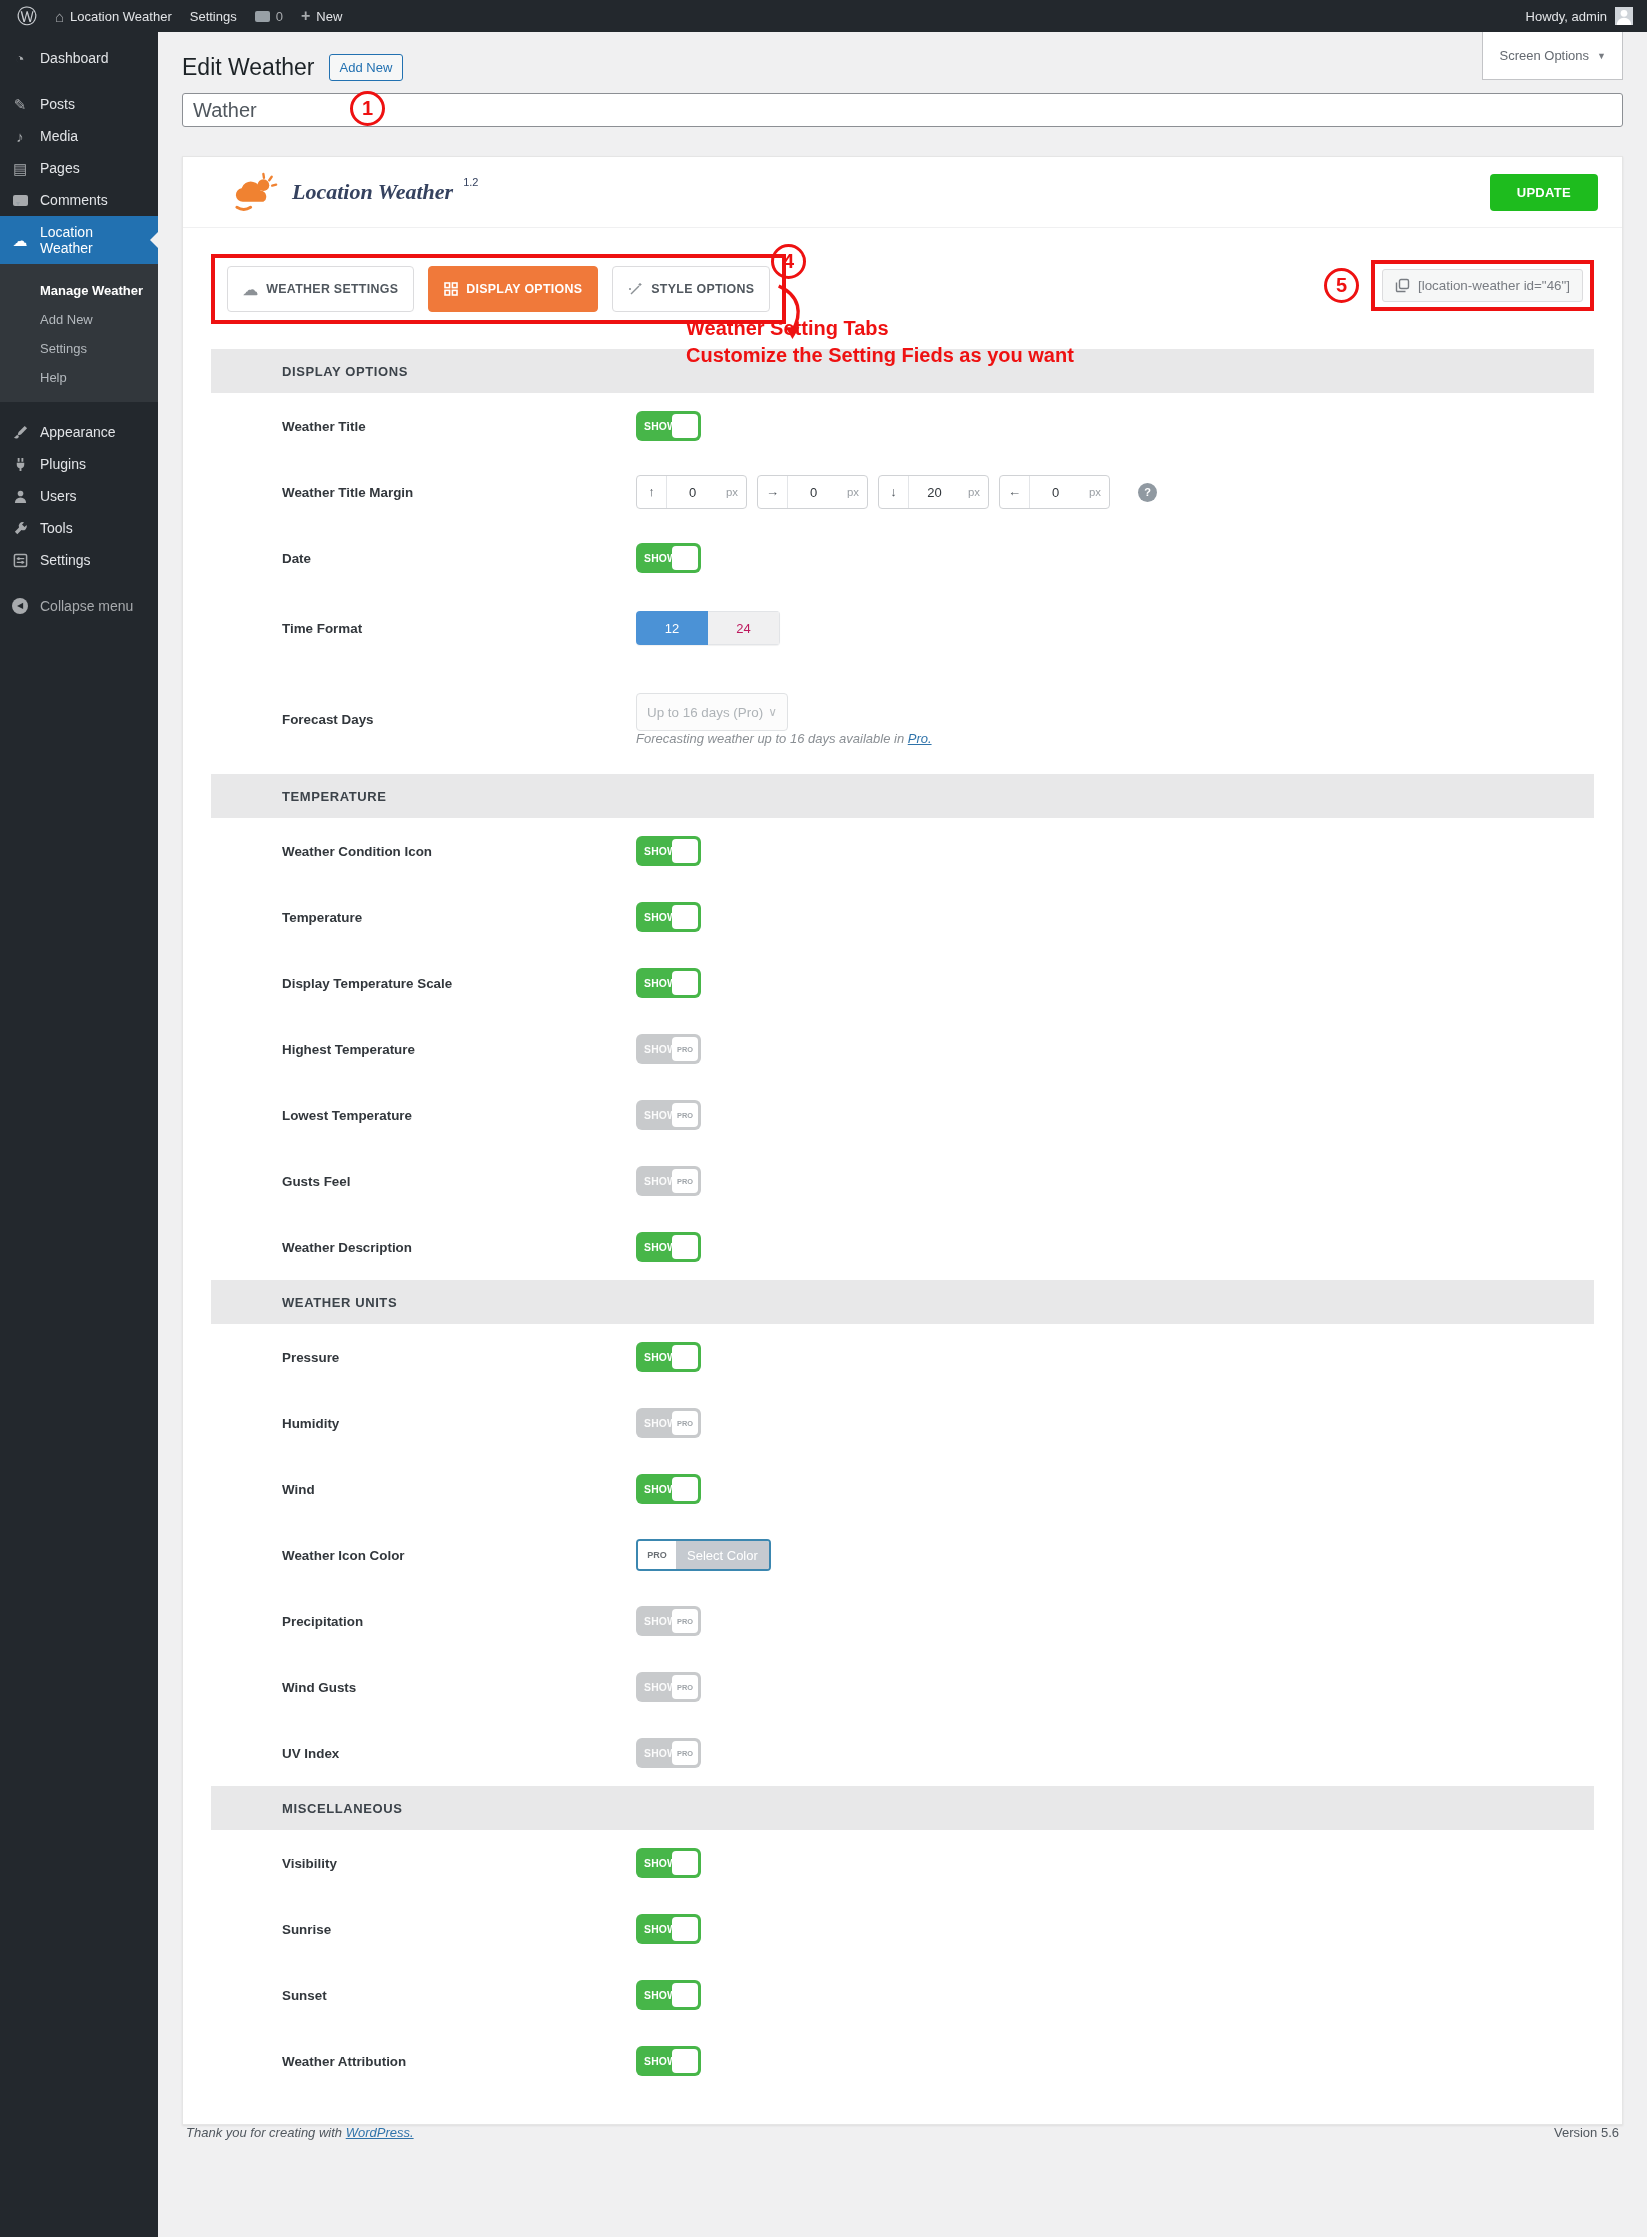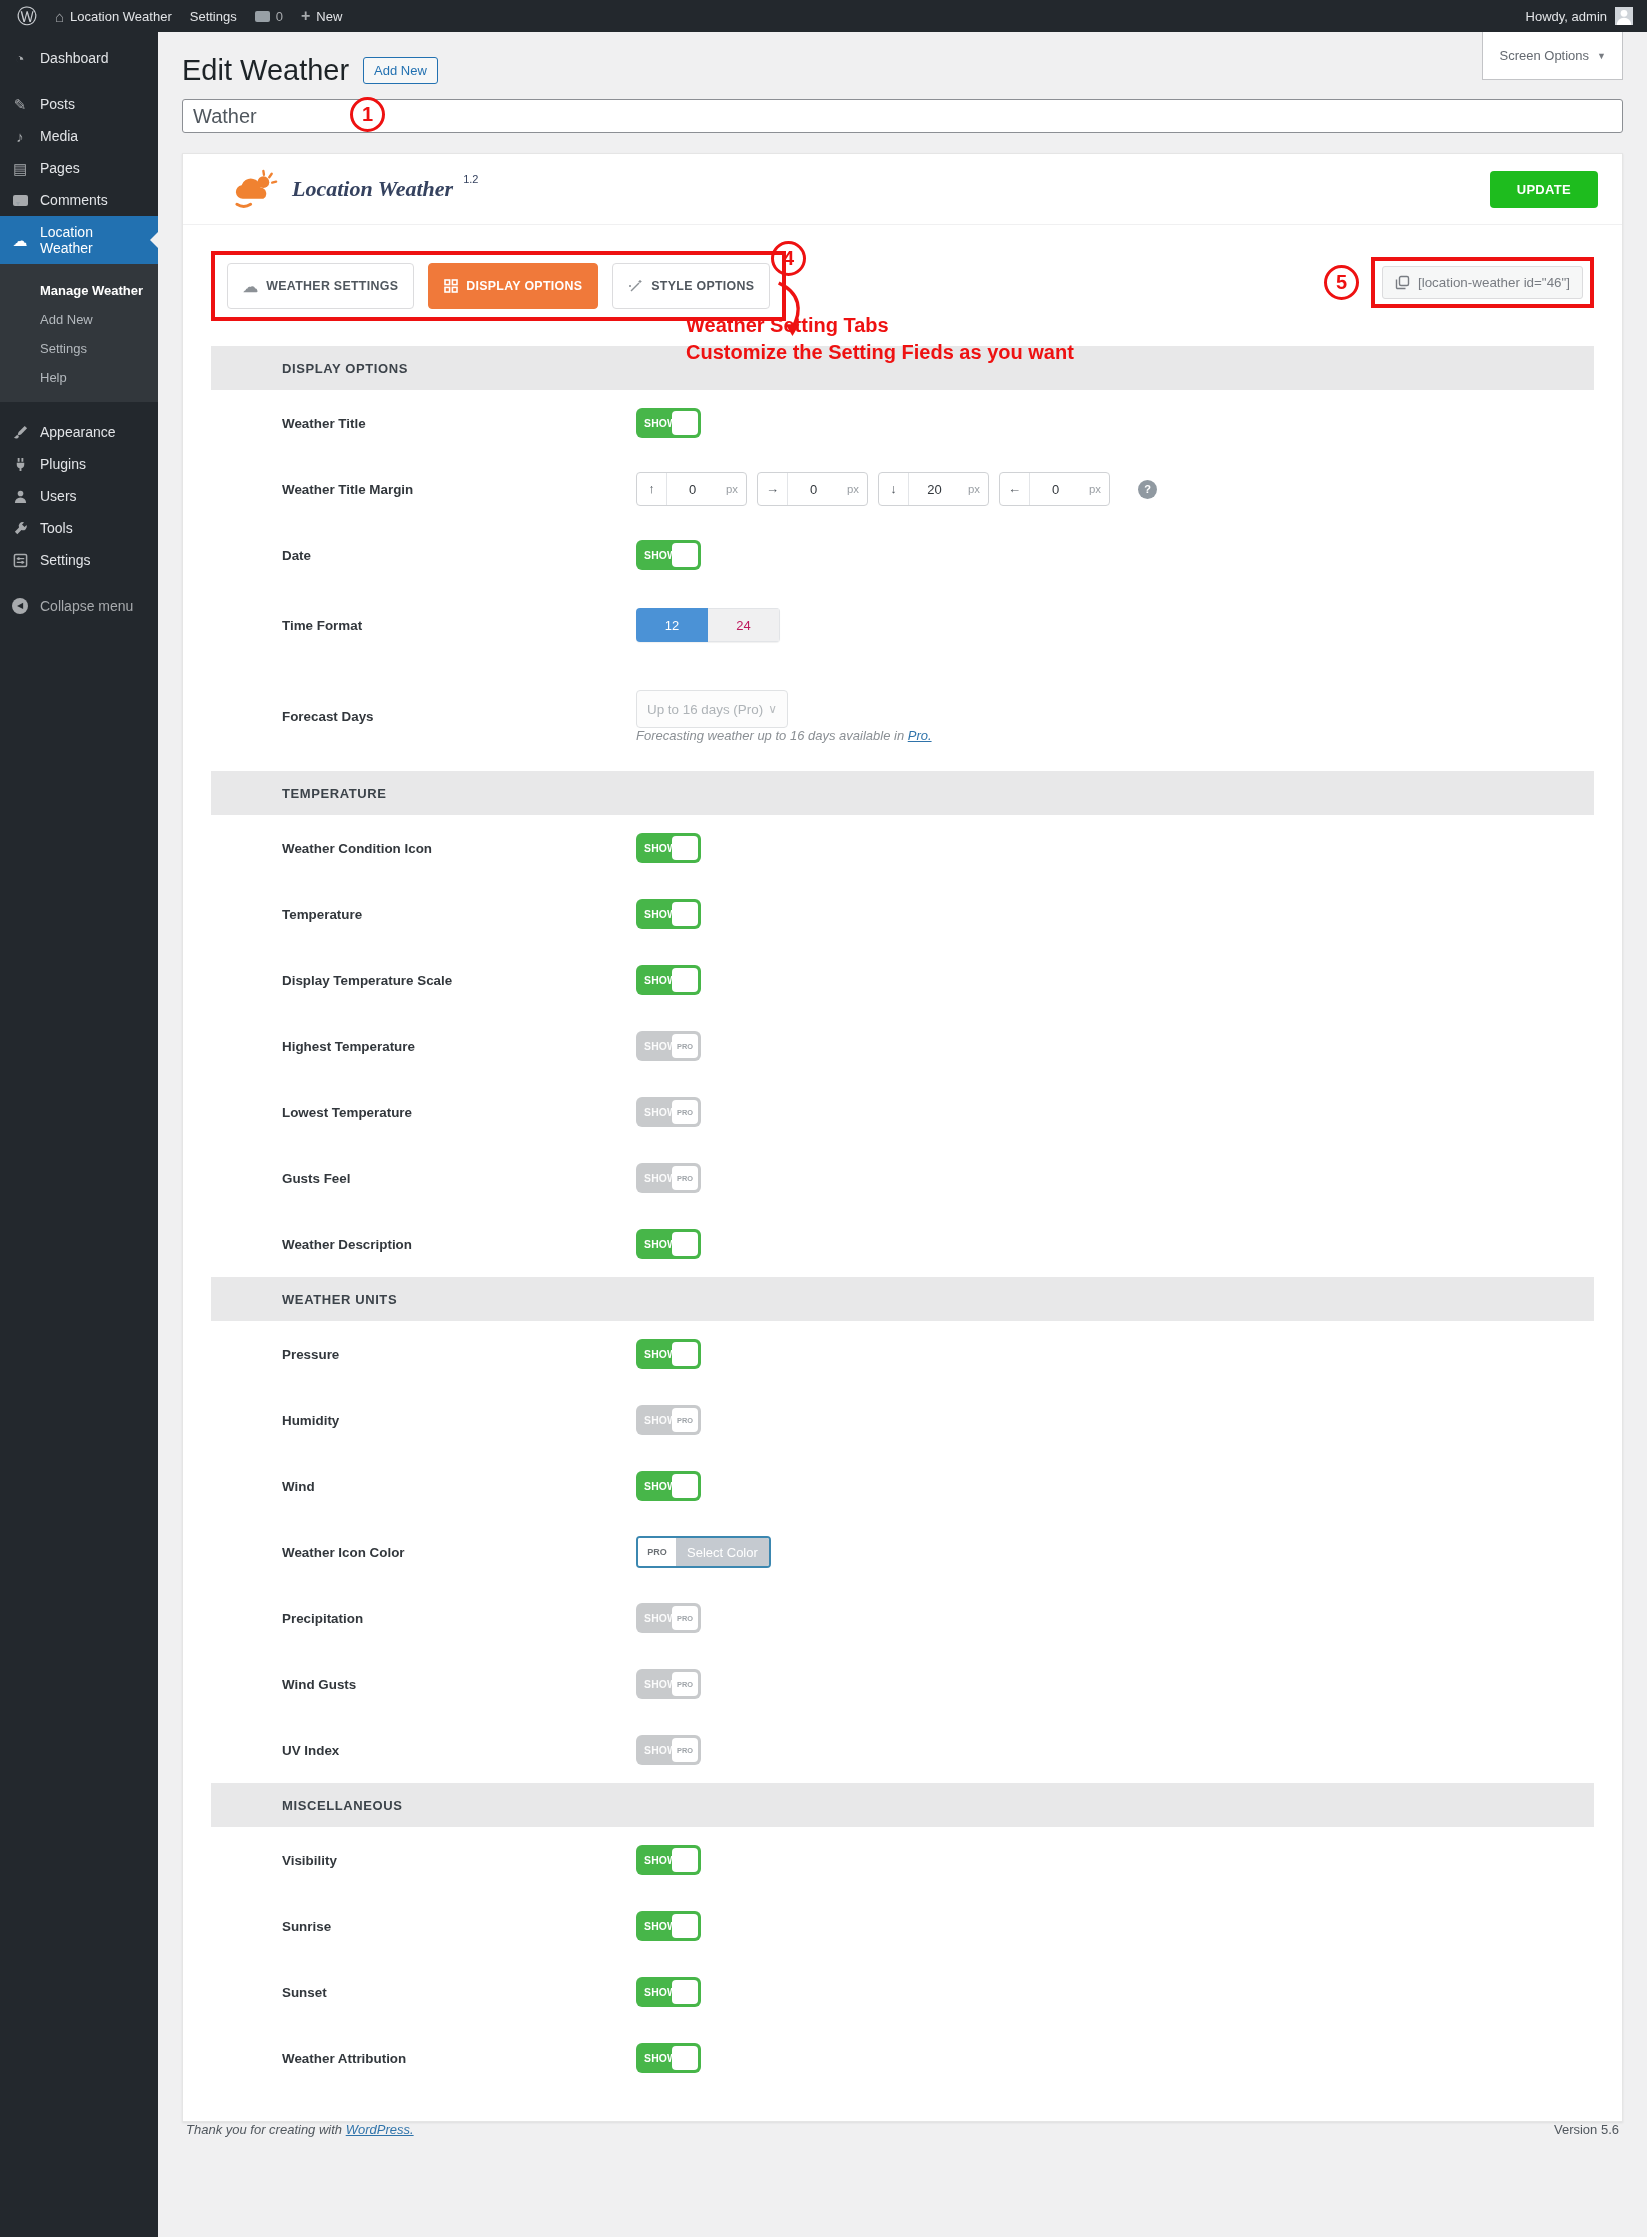--- a/index.html
+++ b/index.html
@@ -44,24 +44,24 @@
   .collapse{color:#a7aaad;margin-top:14px}
   .collapse .ccirc{width:16px;height:16px;border-radius:50%;background:#a7aaad;color:#23282d;
     font-size:8px;display:flex;align-items:center;justify-content:center}
 
   
   .content{position:absolute;left:158px;top:32px;right:0;bottom:0;background:#f0f0f1;padding:0 24px}
   .screen-options{position:absolute;top:0;right:24px;background:#fff;border:1px solid #c3c4c7;border-top:none;
     padding:16px 16px;color:#646970;display:flex;align-items:center;gap:8px;font-size:13px}
   .screen-options .caret{font-size:9px;color:#787c82}
   .page-head{display:flex;align-items:center;gap:14px;padding:22px 0 12px}
-  .page-head h1{font-size:29px;font-weight:400;color:#1d2327}
+  .page-head h1{font-size:23px;font-weight:400;color:#1d2327}
   .add-new{border:1px solid var(--blue);color:var(--blue);background:#f6f7f7;padding:5px 10px;
     font-size:13px;border-radius:3px;cursor:pointer}
-  .titlewrap{position:relative;margin-bottom:20px}
+  .titlewrap{position:relative;margin-bottom:29px}
   .title-input{width:100%;height:34px;border:1px solid #8c8f94;border-radius:3px;padding:3px 10px;
     font-size:20px;color:#50575e;background:#fff;font-family:"Liberation Sans",sans-serif}
 
   .ann-circle{width:35px;height:35px;border:3px solid var(--red);border-radius:50%;color:var(--red);
     font-weight:700;font-size:20px;display:flex;align-items:center;justify-content:center;background:transparent;flex:0 0 35px}
   #ann1{position:absolute;left:168px;top:-2px}
 
   
   .card{background:#fff;box-shadow:0 1px 2px rgba(0,0,0,.08);border:1px solid #e5e5e5;position:relative;padding-bottom:30px}
   .card-head{height:71px;display:flex;align-items:center;justify-content:space-between;

